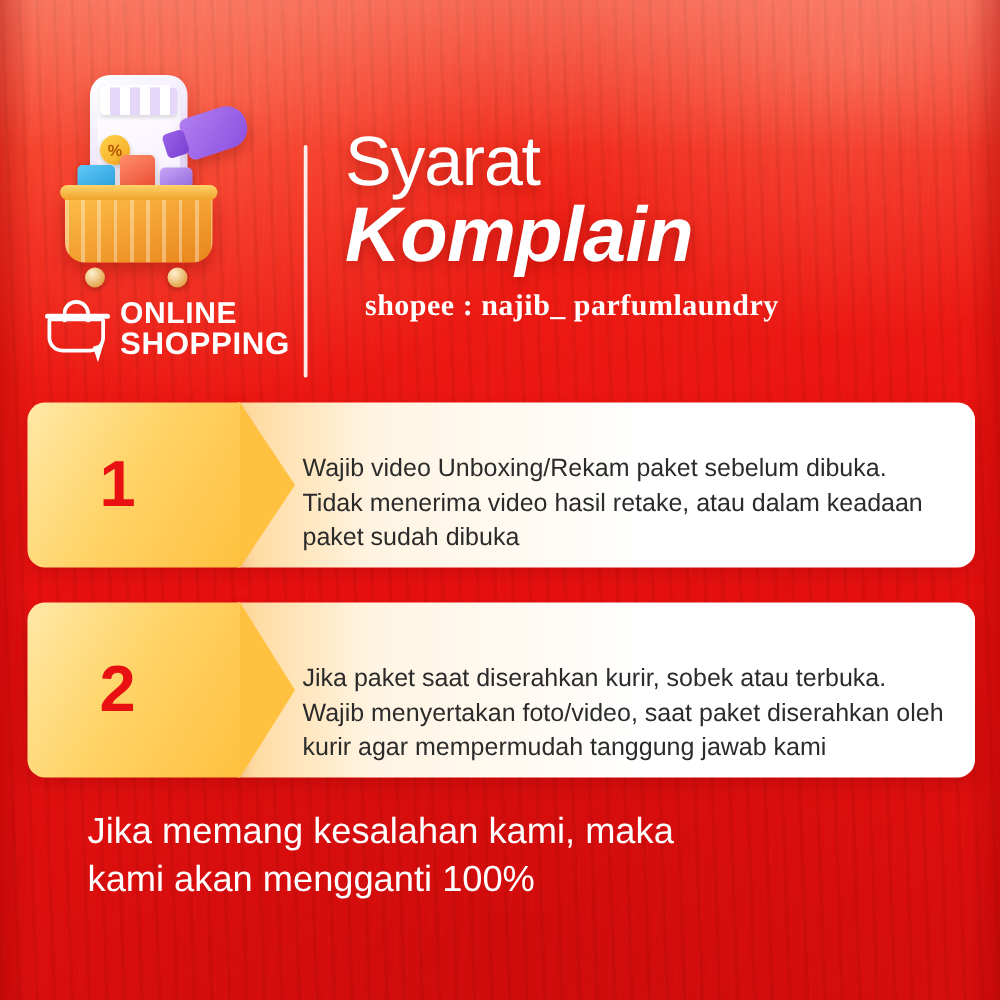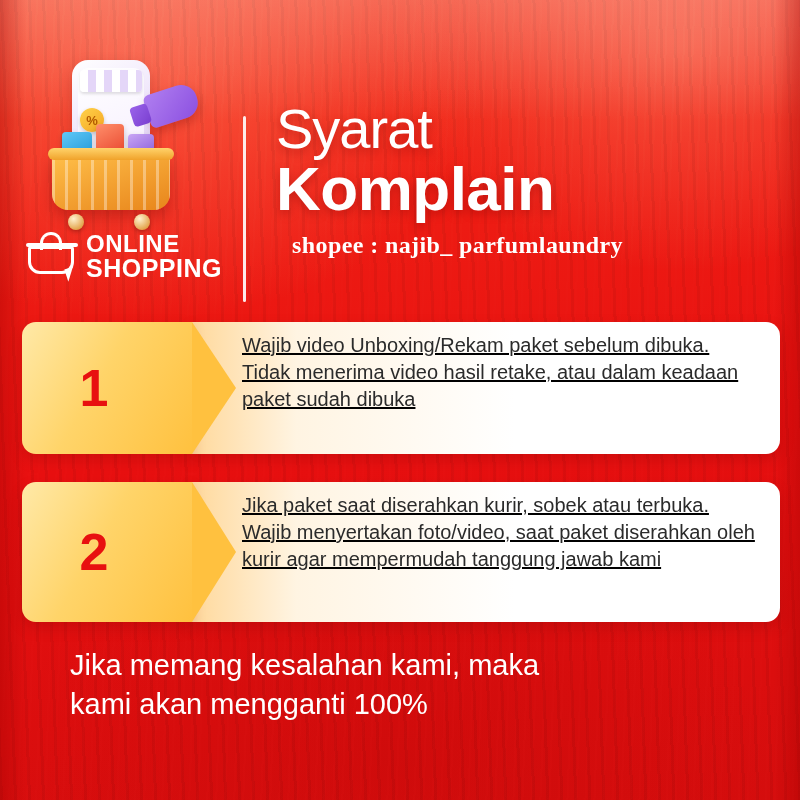--- a/index.html
+++ b/index.html
@@ -126,23 +126,23 @@
   .parcel {
     position:absolute; border-radius:4px;
     box-shadow:0 3px 6px rgba(0,0,0,0.22);
   }
   .p1 { left:10px; top:-2px; width:30px; height:26px; background:linear-gradient(150deg,#5fc9f8,#2196d6); }
   .p2 { left:44px; top:-10px; width:28px; height:32px; background:linear-gradient(150deg,#ff8f6b,#e8442c); }
   .p3 { left:76px; top:0px; width:26px; height:24px; background:linear-gradient(150deg,#c9a6f5,#8659d8); }
 
   
   .shop-badge {
-    position:absolute; left:26px; top:180px;
+    position:absolute; left:36px; top:180px;
     width:190px; height:62px;
-    display:flex; align-items:flex-start; gap:8px;
+    display:flex; align-items:center; gap:8px;
   }
   .basket-ico {
     position:relative; width:52px; height:46px; flex:0 0 52px;
   }
   .basket-ico .bk {
     position:absolute; left:2px; top:14px; width:46px; height:28px;
     border:3px solid #fff; border-radius:3px 3px 12px 12px;
     background:transparent;
   }
   .basket-ico .bk:before{
@@ -175,20 +175,21 @@
   }
   .t1 {
     color:#fff; font-size:56px; font-weight:normal; line-height:0.97;
     letter-spacing:-1px;
     text-shadow:0 4px 10px rgba(120,0,0,0.35);
   }
   .t2 {
     color:#fff; font-size:62px; font-weight:bold; line-height:1.0;
     letter-spacing:-0.5px; margin-top:2px;
     text-shadow:0 4px 10px rgba(120,0,0,0.35);
+    font-style:italic;
   }
   .t3 {
     color:#fff; font-size:24px; margin-top:12px; margin-left:16px;
     font-family:"Liberation Serif", serif; font-weight:bold;
     letter-spacing:0.4px;
   }
 
   
   .rule {
     position:absolute; left:22px; width:758px;
@@ -218,23 +219,22 @@
   .badge-num {
     color:#e81010; font-size:52px; font-weight:bold;
     position:relative; z-index:2; margin-right:26px;
   }
   .panel {
     flex:1 1 auto;
     margin-left:-2px;
     background:linear-gradient(90deg,#ffd89a 0%, #fff4e2 18%, #ffffff 55%, #ffffff 100%);
     border-radius:0 14px 14px 0;
     box-shadow:0 6px 14px rgba(120,0,0,0.22);
-    display:flex; align-items:flex-start;
+    display:flex; align-items:flex-end;
     padding:10px 18px 10px 52px;
-    text-decoration:underline;
   }
   .panel p {
     color:#2b2b2b; font-size:20px; line-height:1.36;
   }
 
   .footer {
     position:absolute; left:0; top:646px; width:663px;
     padding:0 70px;
     color:#fff; font-size:29px; line-height:1.34;
   }

